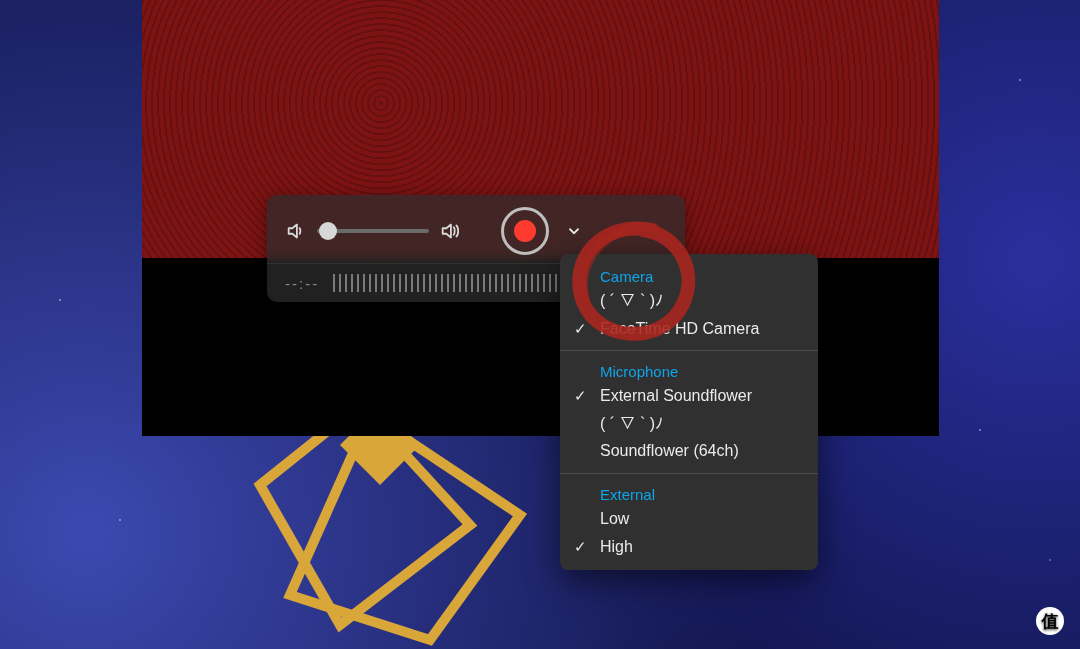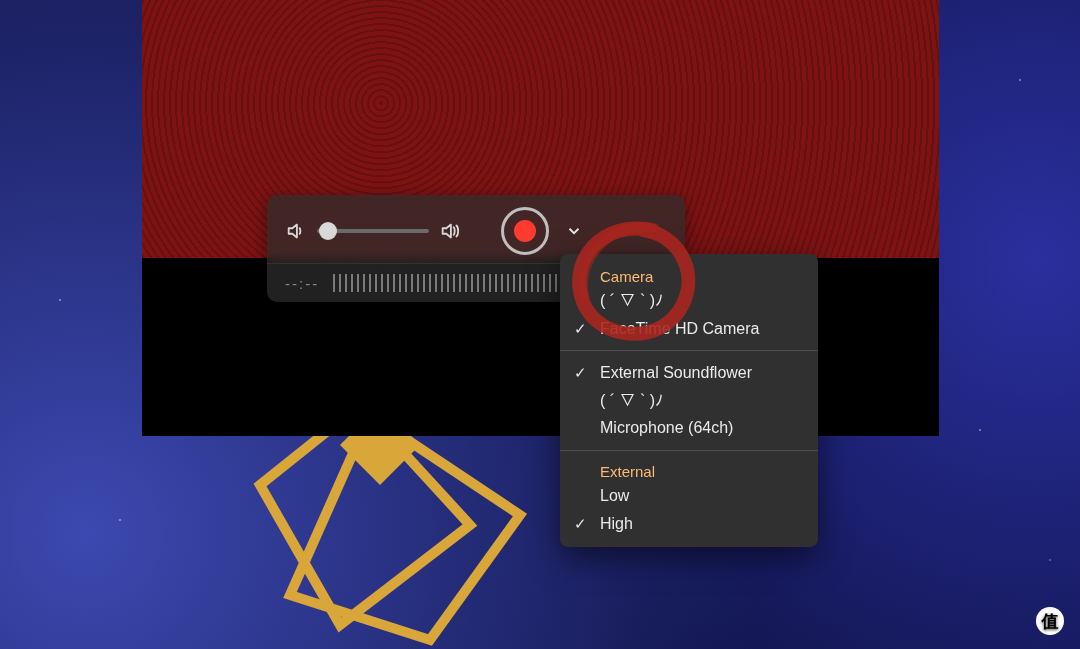--- a/index.html
+++ b/index.html
@@ -42,21 +42,21 @@
   .tb-row2{position:absolute;left:0;bottom:0;right:0;height:38px;border-top:1px solid rgba(255,255,255,.08);
            display:flex;align-items:center;gap:14px;padding:0 18px;}
   .time-text{font-size:15px;color:#8a8a8a;letter-spacing:2px;}
   .scrub{flex:1;height:18px;display:flex;align-items:center;}
   .scrub-ticks{width:100%;height:18px;background:
       repeating-linear-gradient(90deg,#7a7a7a 0 2px,transparent 2px 6px);}
 
   
   .menu{position:absolute;left:560px;top:254px;width:258px;border-radius:8px;
         background:#303030;box-shadow:0 10px 32px rgba(0,0,0,.55);padding:10px 0;}
-  .menu-hdr{font-size:15px;color:#fdba74;padding:4px 16px 2px 40px;}
+  .menu-hdr{font-size:15px;color:#0ea5e9;padding:4px 16px 2px 40px;}
   .menu-item{position:relative;font-size:16px;color:#eaeaea;padding:3px 16px 3px 40px;line-height:1.35;cursor:default;}
   .menu-check{position:absolute;left:14px;top:4px;font-size:15px;color:#eaeaea;}
   .menu-sep{height:1px;margin:8px 0;background:rgba(255,255,255,.14);}
 
   
   .anno{position:absolute;left:565px;top:216px;width:132px;height:128px;pointer-events:none;}
   .anno svg{width:100%;height:100%;}
 
   
   .wm{position:absolute;right:16px;bottom:14px;display:flex;align-items:center;gap:8px;
@@ -120,29 +120,30 @@
   <div class="menu-hdr">Camera</div>
   <div class="menu-item">
     <span>( ´ ▽ ` )ﾉ</span>
   </div>
   <div class="menu-item">
     <span class="menu-check">✓</span>
     <span>FaceTime HD Camera</span>
   </div>
   <div class="menu-sep"></div>
 
+  <div class="menu-hdr">Microphone</div>
   <div class="menu-item">
     <span class="menu-check">✓</span>
     <span>External Soundflower</span>
   </div>
   <div class="menu-item">
     <span>( ´ ▽ ` )ﾉ</span>
   </div>
   <div class="menu-item">
-    <span>Microphone (64ch)</span>
+    <span>Soundflower (64ch)</span>
   </div>
   <div class="menu-sep"></div>
 
   <div class="menu-hdr">External</div>
   <div class="menu-item">
     <span>Low</span>
   </div>
   <div class="menu-item">
     <span class="menu-check">✓</span>
     <span>High</span>

